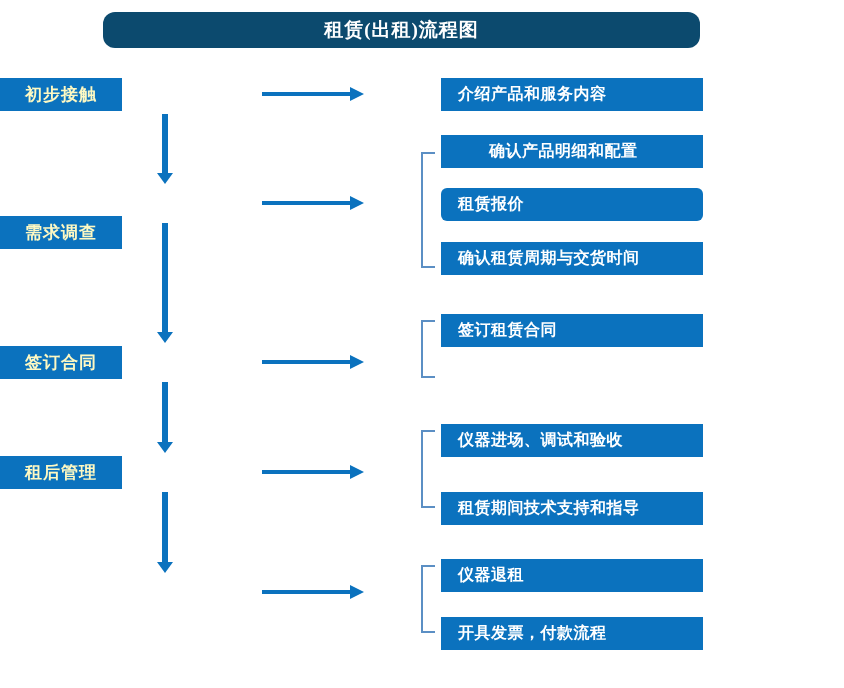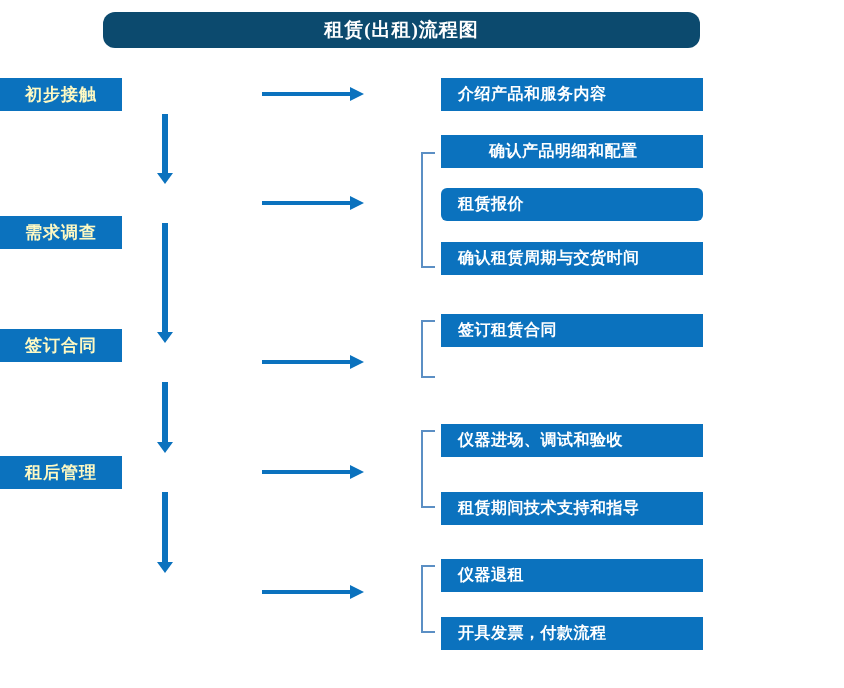--- a/index.html
+++ b/index.html
@@ -144,21 +144,21 @@
 </style>
 </head>
 <body>
 
 <div id="canvas">
 
   <div class="title-bar">租赁(出租)流程图</div>
 
   <div class="stage-box" style="top:78px;">初步接触</div>
   <div class="stage-box" style="top:197px;margin-top:19px;">需求调查</div>
-  <div class="stage-box" style="top:329px;text-align:center;">签订合同</div>
+  <div class="stage-box" style="top:346px;text-align:center;">签订合同</div>
   <div class="stage-box" style="top:456px;">租后管理</div>
 
   <div class="v-arrow" style="top:114px; height:70px;">
     <div class="shaft" style="height:59px;"></div>
     <div class="head" style="top:59px;"></div>
   </div>
   <div class="v-arrow" style="top:223px; height:120px;">
     <div class="shaft" style="height:109px;"></div>
     <div class="head" style="top:109px;"></div>
   </div>

